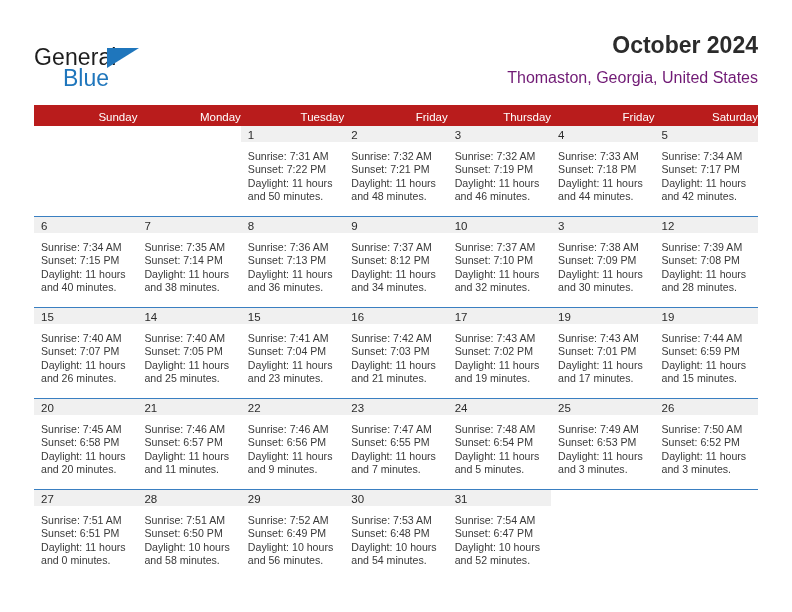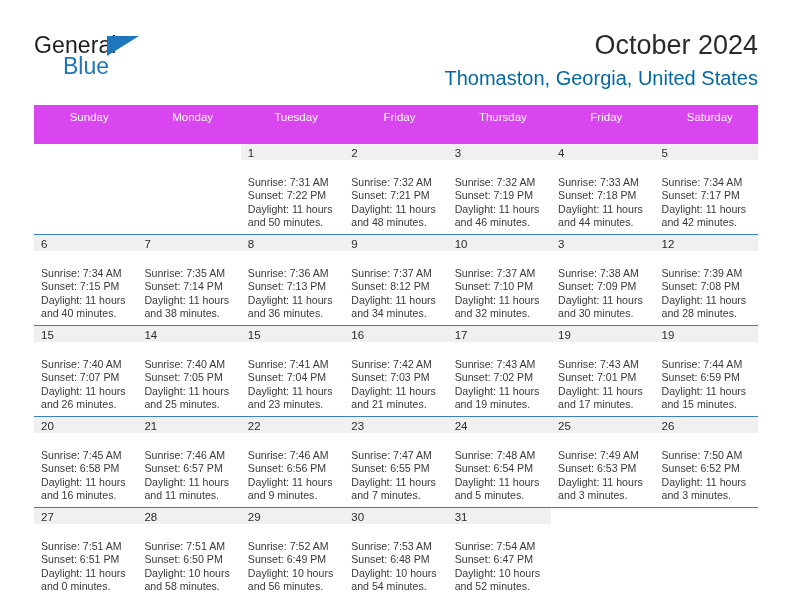--- a/index.html
+++ b/index.html
@@ -25,21 +25,21 @@
   .header {
     position: absolute;
     left: 34px;
     top: 28px;
     right: 34px;
     height: 68px;
   }
   .brand {
     position: absolute;
     left: 0;
-    top: 4px;
+    top: 16px;
     width: 230px;
     height: 60px;
   }
   .brand-general {
     position: absolute;
     left: 0;
     top: 0;
     font-size: 23px;
     letter-spacing: 0.1px;
     color: #1d1d1d;
@@ -64,49 +64,50 @@
     border-bottom: 20px solid transparent;
   }
 
   .title-block {
     position: absolute;
     right: 0;
     top: 0;
     text-align: right;
   }
   .month-title {
-    font-size: 27px;
+    font-size: 23px;
     color: #2b2b2b;
     line-height: 34px;
     white-space: nowrap;
+    font-weight: bold;
   }
   .location-title {
-    font-size: 20px;
-    color: #0369a1;
+    font-size: 16px;
+    color: #701a75;
     line-height: 20px;
     margin-top: 6px;
     white-space: nowrap;
   }
 
   
   .calendar {
     position: absolute;
     left: 34px;
     top: 105px;
     width: 724px;
     border-collapse: collapse;
     table-layout: fixed;
   }
   .calendar th {
-    background: #d946ef;
+    background: #b91c1c;
     color: #ffffff;
     font-size: 11.5px;
     font-weight: normal;
-    text-align: center;
-    padding: 5px 0 20px 7px;
+    text-align: right;
+    padding: 5px 0 2px 7px;
     height: 10px;
     line-height: 14px;
   }
   .calendar td {
     vertical-align: top;
     padding: 0;
     width: 103.43px;
     height: 90px;
     border-top: 1.4px solid #3a7fc1;
   }
@@ -119,21 +120,21 @@
     padding: 2px 0 1px 7px;
     font-size: 11.5px;
     color: #2b2b2b;
     line-height: 15px;
     box-sizing: border-box;
   }
   td.blank .daynum-band {
     background: transparent;
   }
   .cell-lines {
-    padding: 16px 6px 0 7px;
+    padding: 8px 6px 0 7px;
     font-size: 10.6px;
     line-height: 13.3px;
     color: #3a3a3a;
   }
   .cell-lines div {
     white-space: nowrap;
   }
 </style>
 </head>
 <body>
@@ -351,21 +352,21 @@
             </div>
           </td>
         </tr>
         <tr>
           <td class="">
             <div class="daynum-band">20</div>
             <div class="cell-lines">
               <div>Sunrise: 7:45 AM</div>
               <div>Sunset: 6:58 PM</div>
               <div>Daylight: 11 hours</div>
-              <div>and 16 minutes.</div>
+              <div>and 20 minutes.</div>
             </div>
           </td>
           <td class="">
             <div class="daynum-band">21</div>
             <div class="cell-lines">
               <div>Sunrise: 7:46 AM</div>
               <div>Sunset: 6:57 PM</div>
               <div>Daylight: 11 hours</div>
               <div>and 11 minutes.</div>
             </div>

